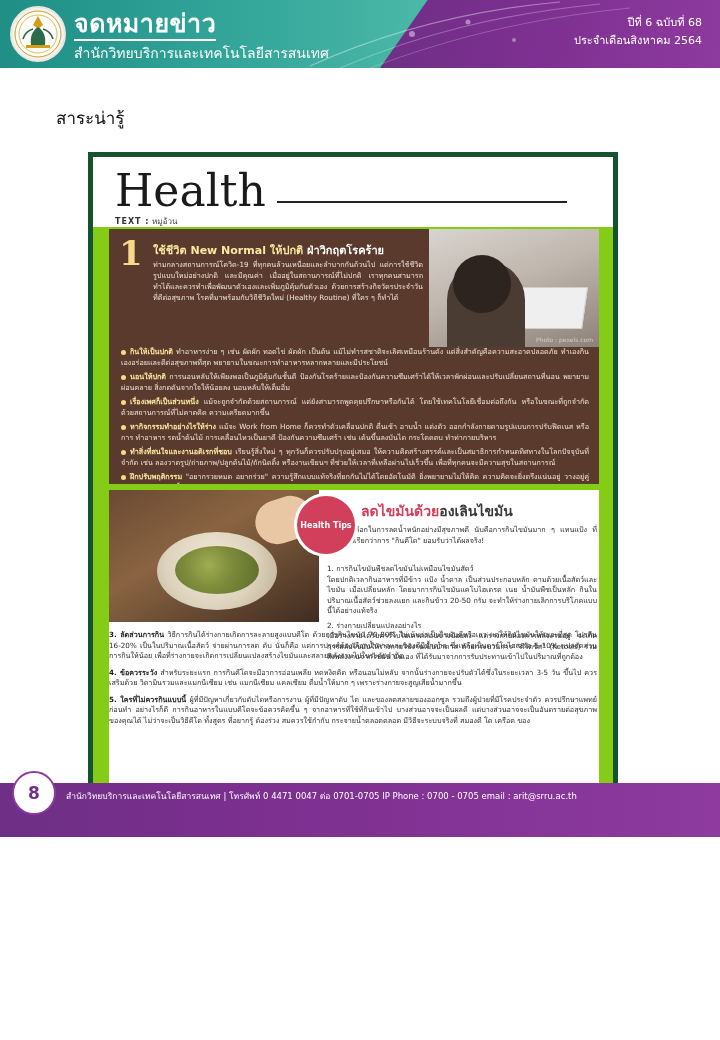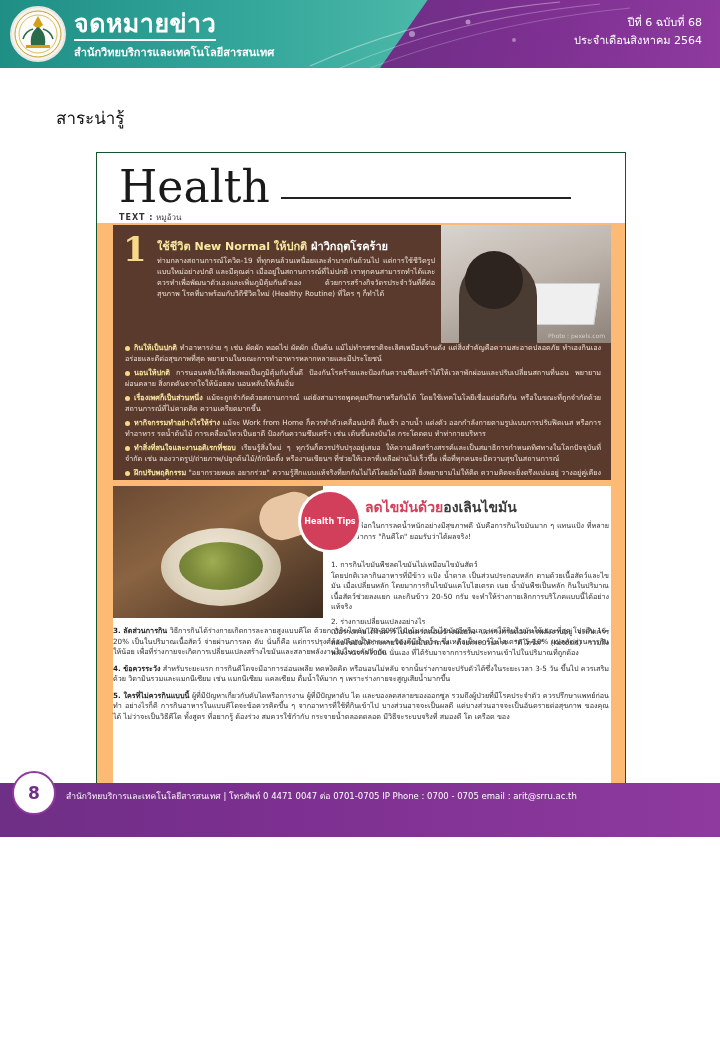--- a/index.html
+++ b/index.html
@@ -49,39 +49,39 @@
     position: absolute; left: 74px; top: 10px; color: #ffffff;
   }
   .header-title-main {
     font-size: 25px; font-weight: bold; line-height: 28px;
     letter-spacing: .5px;
     border-bottom: 2px solid #ffffff;
     display: inline-block;
     padding-bottom: 1px;
   }
   .header-title-sub {
-    font-size: 11px; line-height: 16px; margin-top: 4px; font-weight: bold;
+    font-size: 14px; line-height: 16px; margin-top: 4px;
   }
   .header-right {
     position: absolute; right: 18px; top: 14px;
     color: #ffffff; text-align: right;
   }
   .header-right div { font-size: 11px; line-height: 18px; }
 
   
   .section-title {
     position: absolute; left: 56px; top: 104px;
     font-size: 17px; color: #111; font-weight: normal;
   }
 
   .article-frame {
-    position: absolute; left: 96px; top: 152px;
+    position: absolute; left: 88px; top: 152px;
     width: 530px; height: 740px;
-    border: 1px solid #14532d;
-    background: #fdba74;
+    border: 5px solid #14532d;
+    background: #84cc16;
     overflow: hidden;
   }
 
   
   .health-head {
     position: relative; height: 70px; background: #ffffff;
     padding: 12px 18px 0 22px;
   }
   .health-word {
     font-family: "DejaVu Serif", "Liberation Serif", serif;

